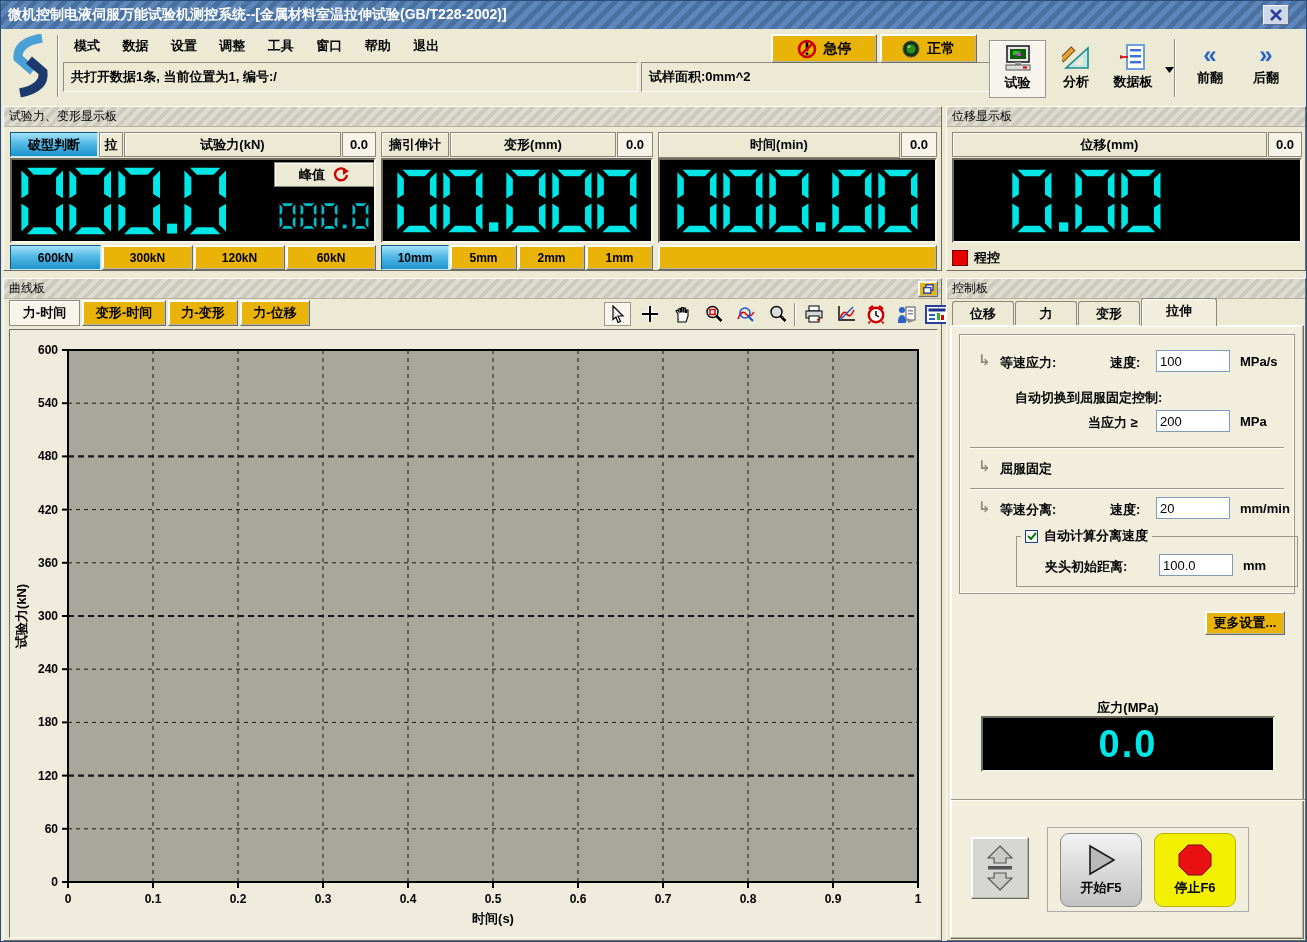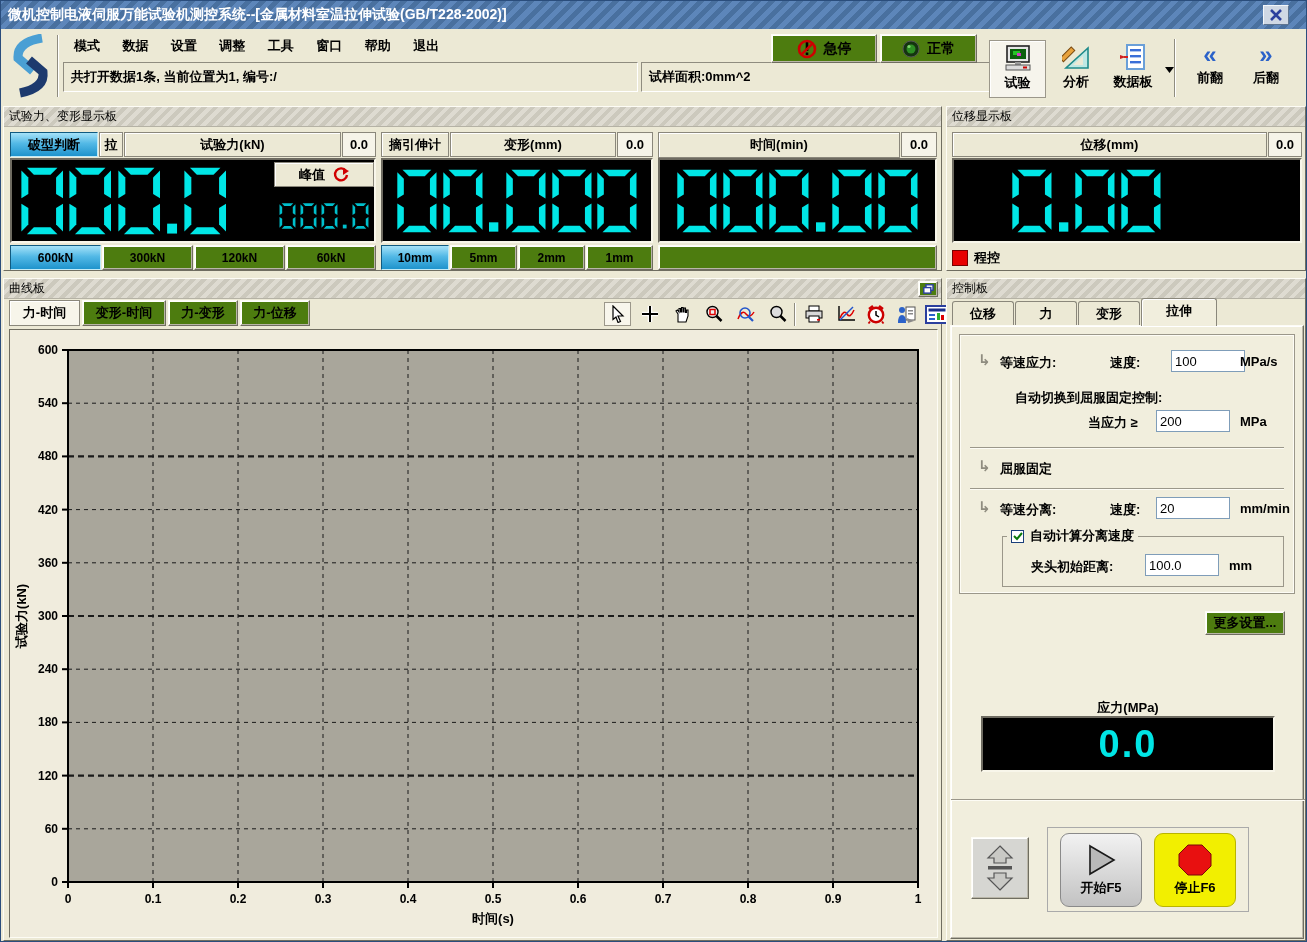--- a/index.html
+++ b/index.html
@@ -1,21 +1,21 @@
 <!DOCTYPE html>
 <html><head>
 <meta charset="utf-8">
 <style>
   html,body{margin:0;padding:0;background:#8d98a6;}
   *,*::before,*::after{box-sizing:border-box;}
   #window{position:relative;width:1307px;height:942px;background:#ece9d5;overflow:hidden;
     font-family:"Liberation Sans","DejaVu Sans",sans-serif;color:#000;
     border:1px solid #2a4d7c;}
   .abs{position:absolute;}
-  .raised{background:#4d7c0f;border:1px solid;border-color:#fdfcf5 #6f6d60 #6f6d60 #fdfcf5;
+  .raised{background:#eab308;border:1px solid;border-color:#fdfcf5 #6f6d60 #6f6d60 #fdfcf5;
     box-shadow:inset -1px -1px 0 #b9b6a8,inset 1px 1px 0 #fff;}
   .sunken{background:#ece9d5;border:1px solid;border-color:#6f6d60 #fdfcf5 #fdfcf5 #6f6d60;}
   .etchedbox{border:1px solid #9b978a;box-shadow:inset 0 0 0 1px #fdfcf5;}
   .lcd{background:#000;border:2px solid;border-color:#6e6b61 #f8f6ea #f8f6ea #6e6b61;}
   .hdrbtn{background:#ece9d5;border:1px solid #8a877b;box-shadow:inset 1px 1px 0 #fff;
     font-size:13px;font-weight:bold;display:flex;align-items:center;justify-content:center;}
   .auxval{background:#f6f4e9;border:1px solid #8a877b;font-size:13px;font-weight:bold;
     display:flex;align-items:center;justify-content:center;}
   .selcyan{background:linear-gradient(180deg,#a5e2f8 0%,#53b9e6 45%,#1e93cc 100%);
     border:1px solid;border-color:#105a80 #bfeaf8 #bfeaf8 #105a80;font-weight:bold;}
@@ -571,42 +571,42 @@
     <div class="ctab" style="left:68px;top:22px;width:62px;height:24px">力</div>
     <div class="ctab" style="left:131px;top:22px;width:62px;height:24px">变形</div>
     <div class="ctab" style="left:194px;top:19px;width:76px;height:28px;background:#f1eedd;z-index:2;box-shadow:inset 1px 1px 0 #fff">拉伸</div>
 
     <div class="abs raised" style="left:3px;top:46px;width:354px;height:614px;background:#f1eedd">
 
       <div class="abs etchedbox" style="left:8px;top:8px;width:336px;height:260px">
         <span class="abs hookarrow" style="left:18px;top:16px">↳</span>
         <span class="abs ctllabel" style="left:40px;top:19px">等速应力:</span>
         <span class="abs ctllabel" style="left:150px;top:19px">速度:</span>
-        <input class="ctlinput" style="left: 196px; top: 15px; width: 74px; margin-left: 15px;" value="100">
+        <input class="ctlinput" style="left: 196px; top: 15px; width: 74px;" value="100">
         <span class="abs ctllabel" style="left:280px;top:19px">MPa/s</span>
 
         <span class="abs ctllabel" style="left:55px;top:54px">自动切换到屈服固定控制:</span>
         <span class="abs ctllabel" style="left:128px;top:79px">当应力 ≥</span>
         <input class="ctlinput" style="left: 196px; top: 75px; width: 74px;" value="200">
         <span class="abs ctllabel" style="left:280px;top:79px">MPa</span>
 
         <div class="hr-etch" style="left:10px;top:112px;width:314px"></div>
 
         <span class="abs hookarrow" style="left:18px;top:122px">↳</span>
         <span class="abs ctllabel" style="left:40px;top:125px">屈服固定</span>
 
         <div class="hr-etch" style="left:10px;top:153px;width:314px"></div>
 
         <span class="abs hookarrow" style="left:18px;top:163px">↳</span>
         <span class="abs ctllabel" style="left:40px;top:166px">等速分离:</span>
         <span class="abs ctllabel" style="left:150px;top:166px">速度:</span>
         <input class="ctlinput" style="left: 196px; top: 162px; width: 74px;" value="20">
         <span class="abs ctllabel" style="left:280px;top:166px">mm/min</span>
 
-        <fieldset class="abs" style="left:42px;top:192px;width:282px;height:60px;border:1px solid #9b978a;margin:0;padding:0">
+        <fieldset class="abs" style="left:56px;top:192px;width:282px;height:60px;border:1px solid #9b978a;margin:0;padding:0">
           <legend style="display:flex;align-items:center;gap:6px;font-size:13px;font-weight:bold;margin-left:4px;padding:0 4px">
             <span style="width:13px;height:13px;background:#fff;border:1px solid #1a3f7a;display:inline-flex;align-items:center;justify-content:center">
               <svg width="10" height="9" viewBox="0 0 10 9">
                 <path d="M1,4 L4,7 9,1" stroke="#0a7a0a" stroke-width="2" fill="none"></path>
               </svg>
             </span>
             <span>自动计算分离速度</span>
           </legend>
           <span class="abs ctllabel" style="left:28px;top:13px">夹头初始距离:</span>
           <input class="ctlinput" style="left: 142px; top: 9px; width: 74px;" value="100.0">

